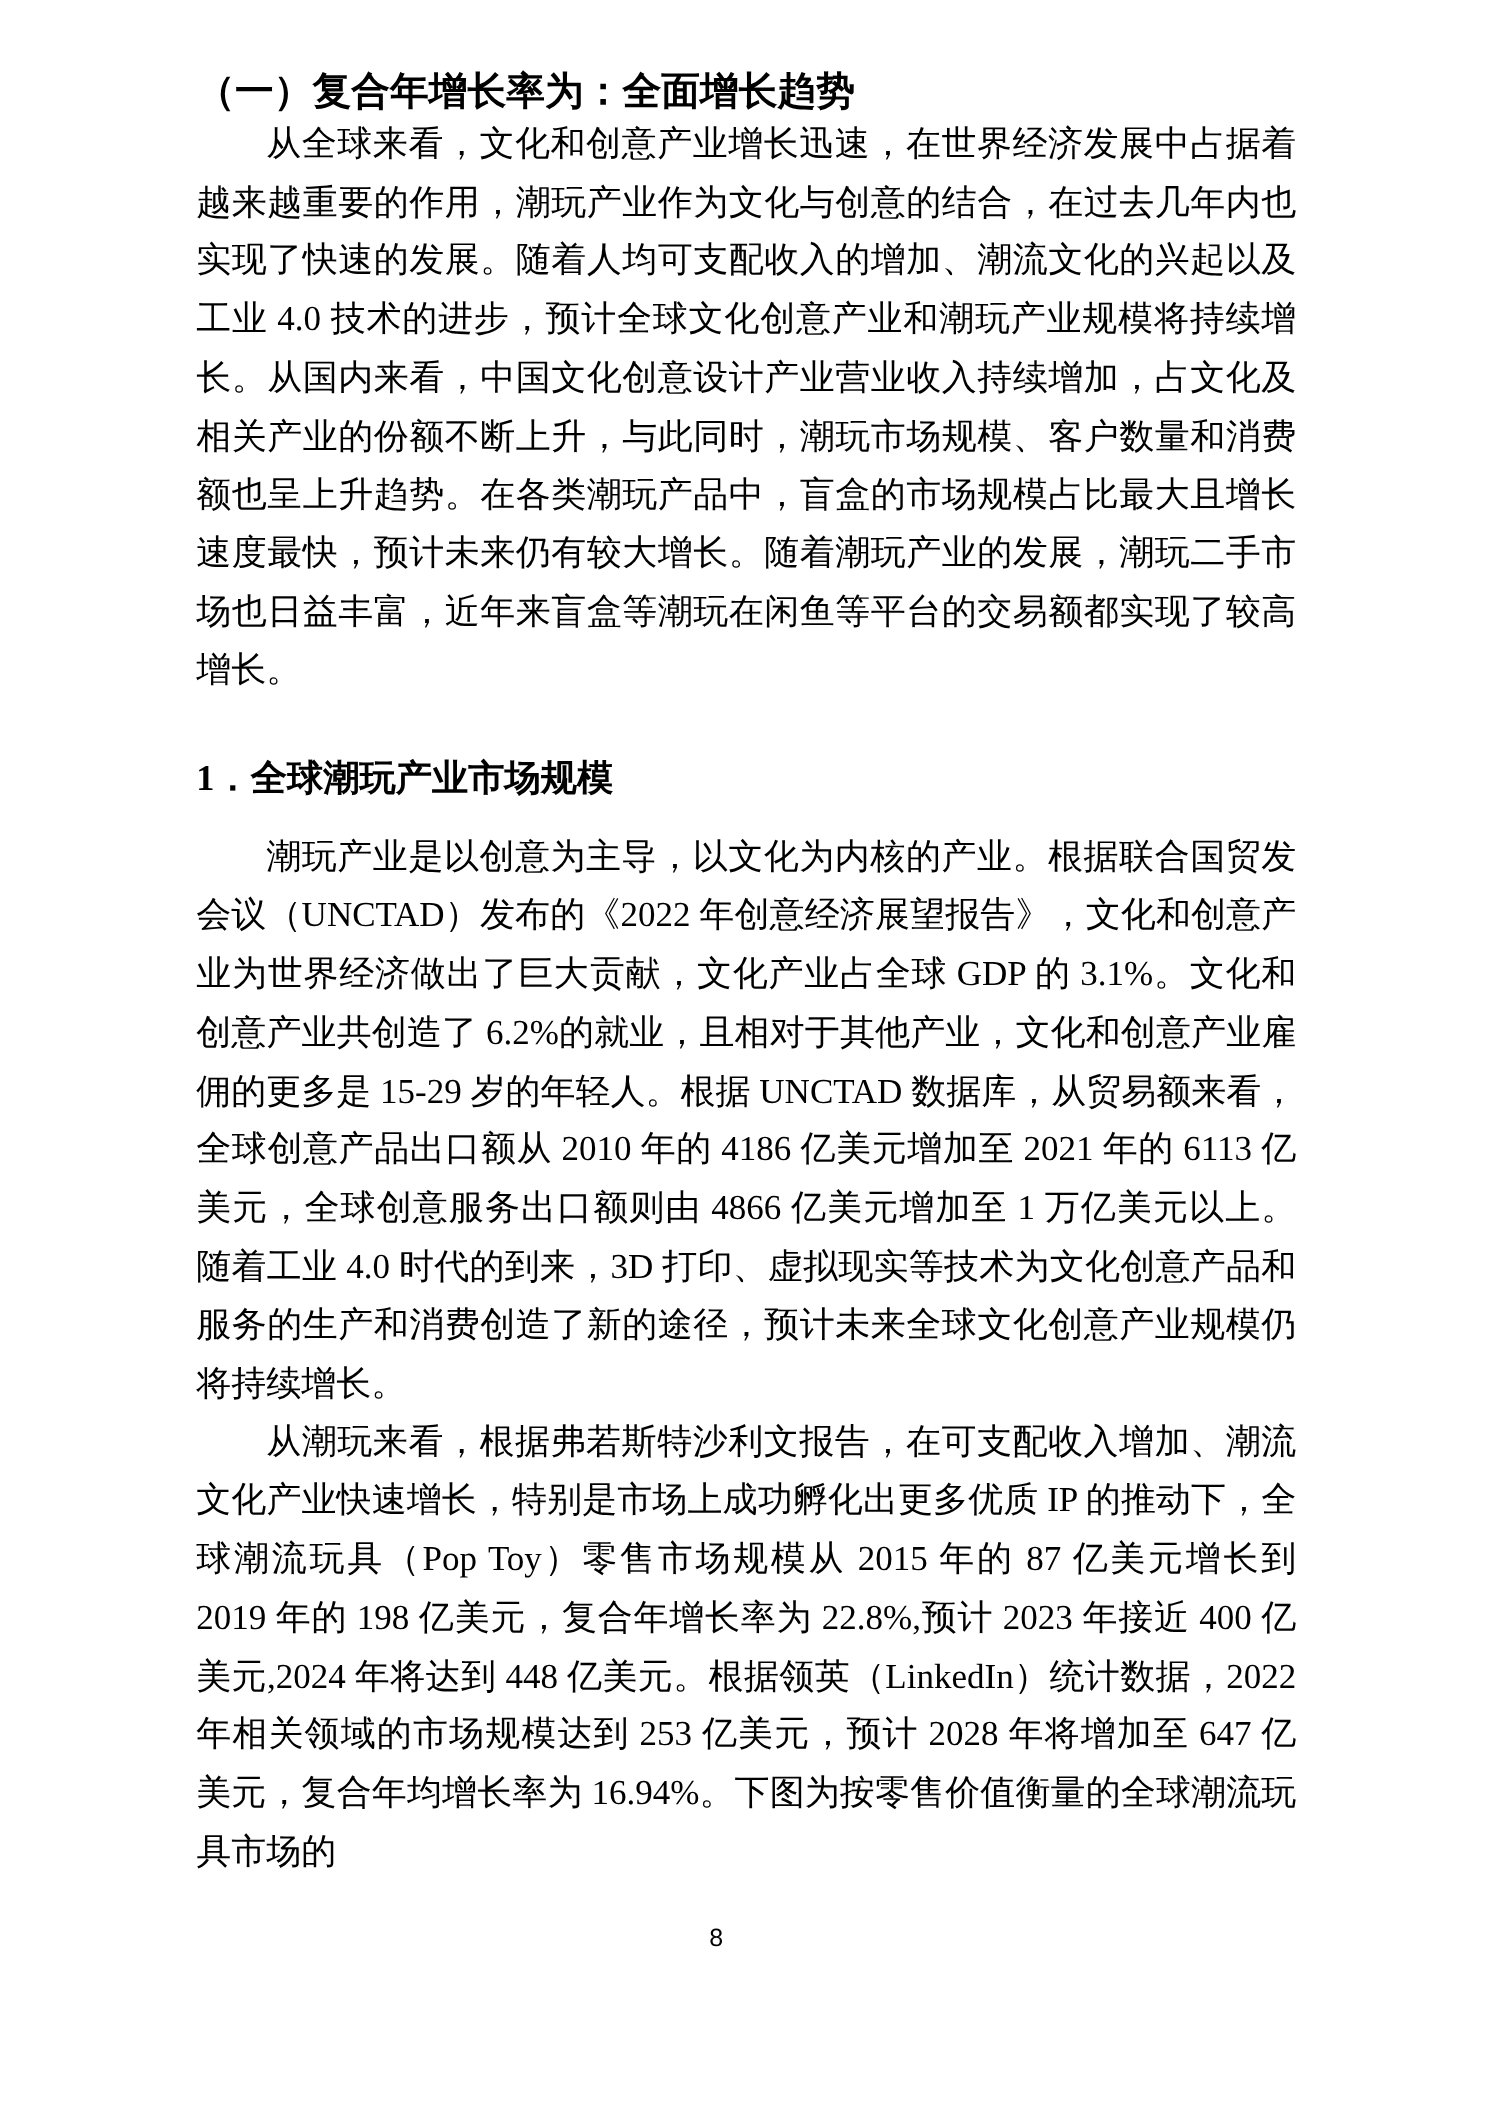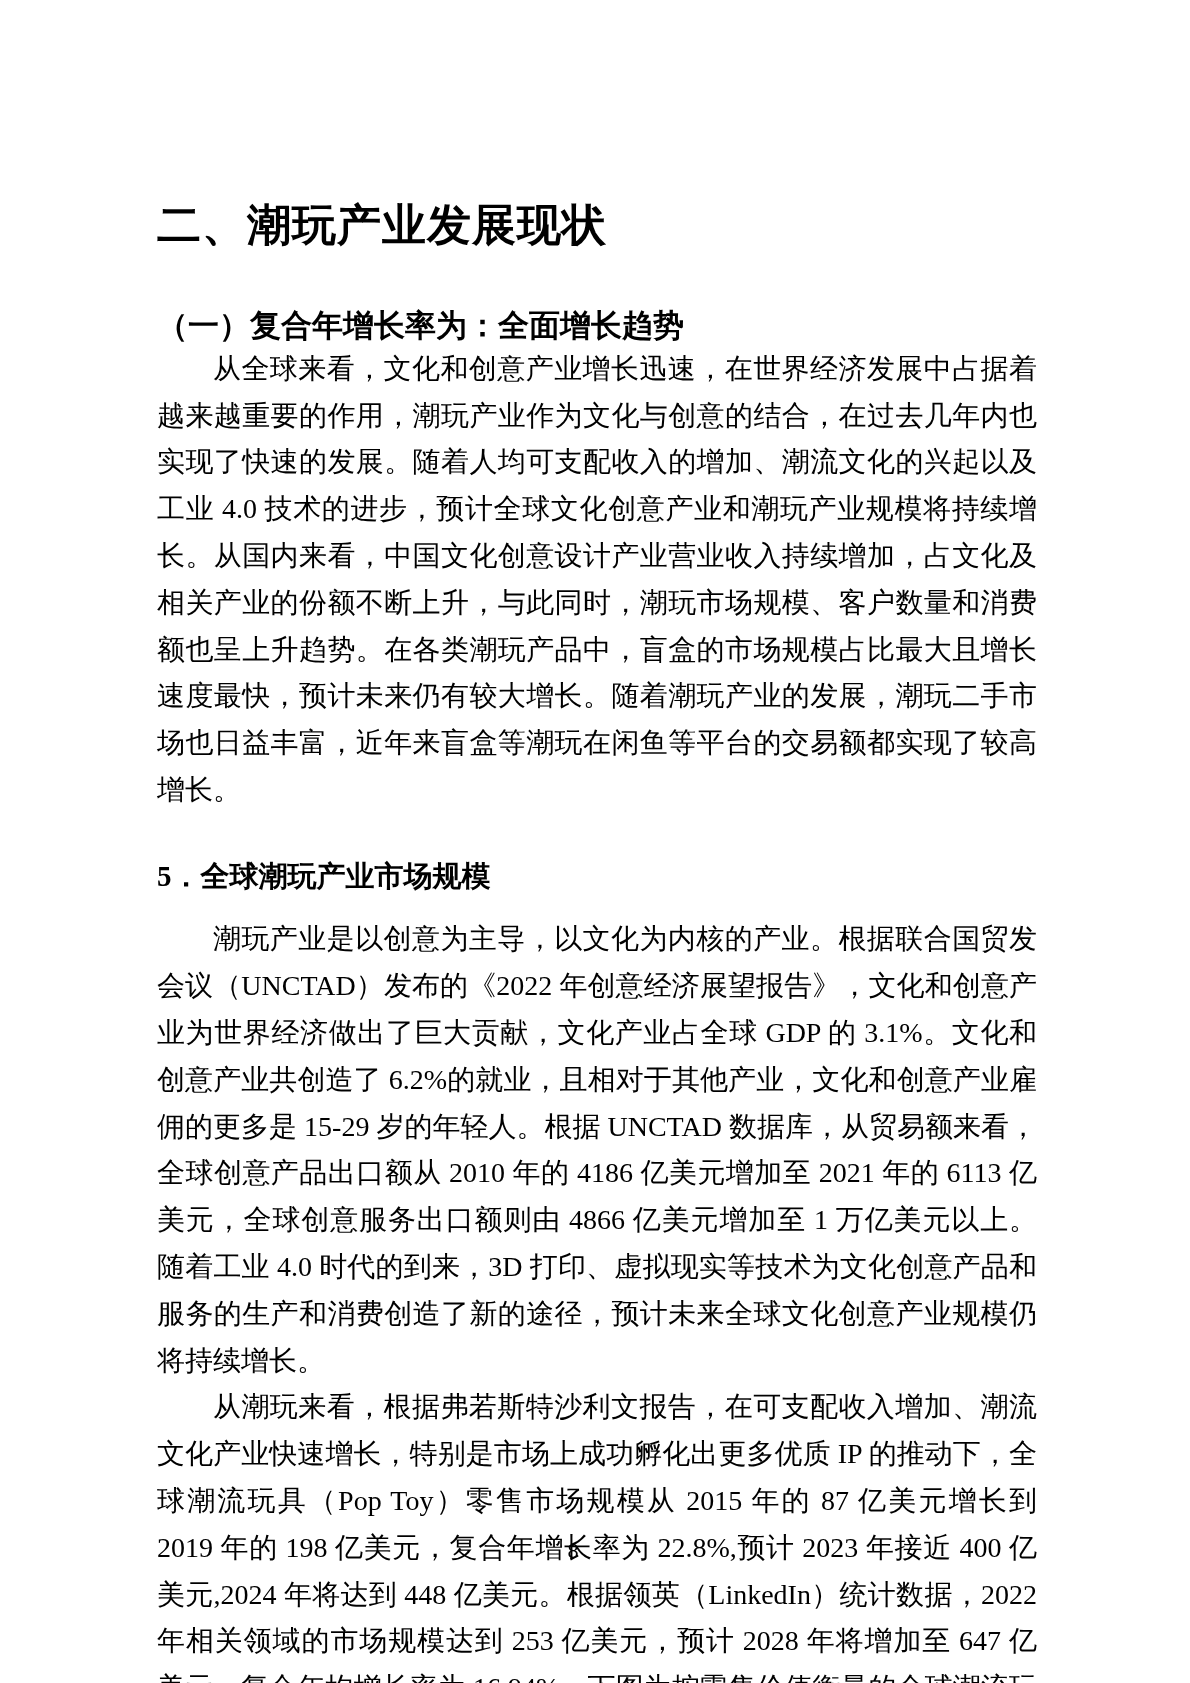--- a/index.html
+++ b/index.html
@@ -66,27 +66,26 @@
     font-family: "Liberation Sans", "DejaVu Sans", sans-serif;
     color: #000000;
   }
 </style>
 </head>
 <body>
 
 <div class="page">
   <div class="content">
 
-    <h1 class="doc-title">二、潮玩产业发展现状</h1>
 
     <h2 class="section-heading">（一）复合年增长率为：全面增长趋势</h2>
 
     <p class="body-para first">从全球来看，文化和创意产业增长迅速，在世界经济发展中占据着越来越重要的作用，潮玩产业作为文化与创意的结合，在过去几年内也实现了快速的发展。随着人均可支配收入的增加、潮流文化的兴起以及工业 4.0 技术的进步，预计全球文化创意产业和潮玩产业规模将持续增长。从国内来看，中国文化创意设计产业营业收入持续增加，占文化及相关产业的份额不断上升，与此同时，潮玩市场规模、客户数量和消费额也呈上升趋势。在各类潮玩产品中，盲盒的市场规模占比最大且增长速度最快，预计未来仍有较大增长。随着潮玩产业的发展，潮玩二手市场也日益丰富，近年来盲盒等潮玩在闲鱼等平台的交易额都实现了较高增长。</p>
 
-    <h3 class="subsection-heading">5．全球潮玩产业市场规模</h3>
+    <h3 class="subsection-heading">1．全球潮玩产业市场规模</h3>
 
     <p class="body-para after-heading">潮玩产业是以创意为主导，以文化为内核的产业。根据联合国贸发会议（UNCTAD）发布的《2022 年创意经济展望报告》，文化和创意产业为世界经济做出了巨大贡献，文化产业占全球 GDP 的 3.1%。文化和创意产业共创造了 6.2%的就业，且相对于其他产业，文化和创意产业雇佣的更多是 15-29 岁的年轻人。根据 UNCTAD 数据库，从贸易额来看，全球创意产品出口额从 2010 年的 4186 亿美元增加至 2021 年的 6113 亿美元，全球创意服务出口额则由 4866 亿美元增加至 1 万亿美元以上。随着工业 4.0 时代的到来，3D 打印、虚拟现实等技术为文化创意产品和服务的生产和消费创造了新的途径，预计未来全球文化创意产业规模仍将持续增长。</p>
 
     <p class="body-para">从潮玩来看，根据弗若斯特沙利文报告，在可支配收入增加、潮流文化产业快速增长，特别是市场上成功孵化出更多优质 IP 的推动下，全球潮流玩具（Pop Toy）零售市场规模从 2015 年的 87 亿美元增长到 2019 年的 198 亿美元，复合年增长率为 22.8%,预计 2023 年接近 400 亿美元,2024 年将达到 448 亿美元。根据领英（LinkedIn）统计数据，2022 年相关领域的市场规模达到 253 亿美元，预计 2028 年将增加至 647 亿美元，复合年均增长率为 16.94%。下图为按零售价值衡量的全球潮流玩具市场的</p>
 
   </div>
 
   <div class="page-number">8</div>
 </div>
 

